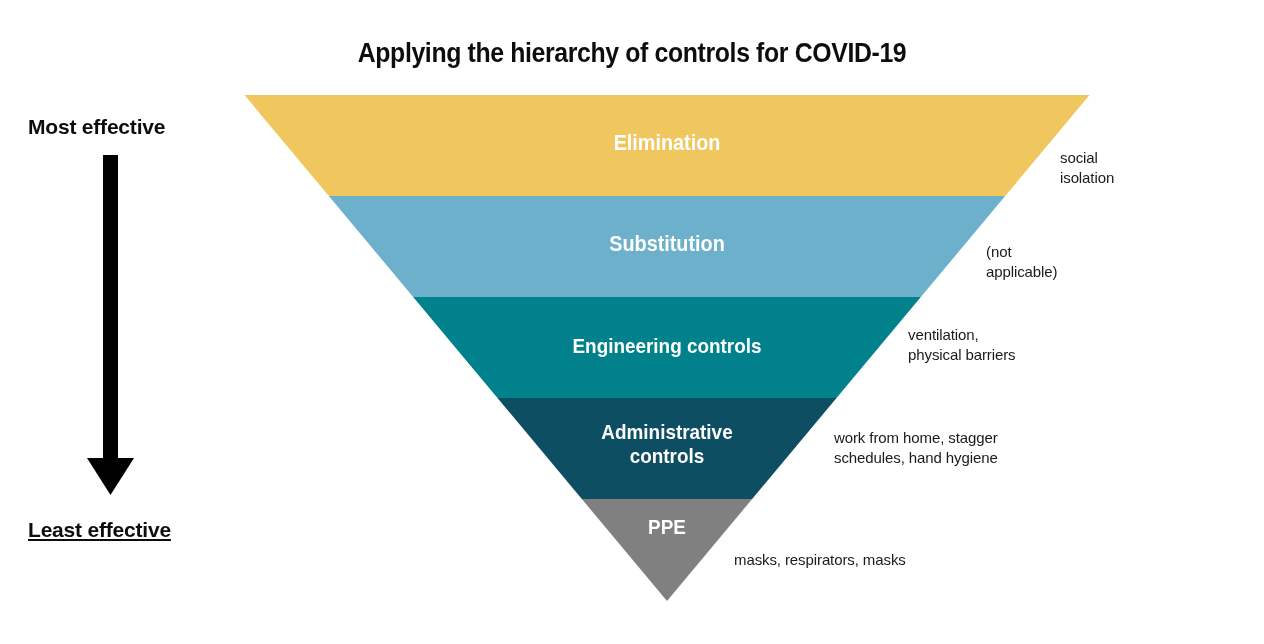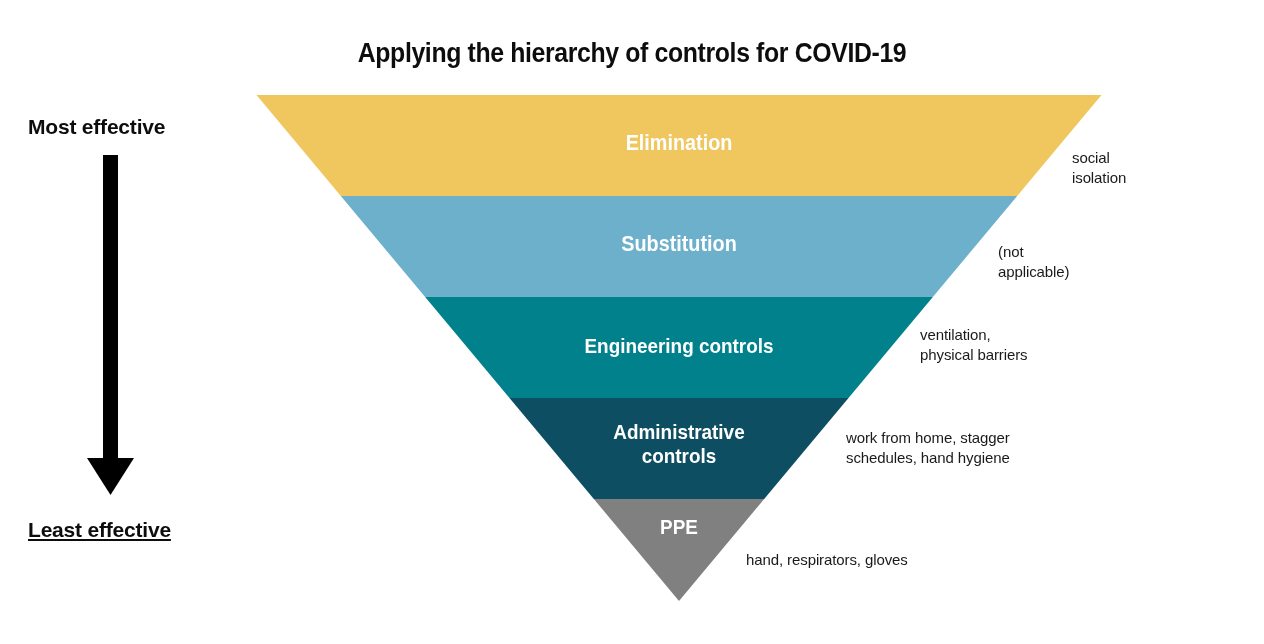--- a/index.html
+++ b/index.html
@@ -34,21 +34,21 @@
     color:#0d0d0d;
     white-space:nowrap;
     letter-spacing:-0.2px;
   }
   #label-most  { left:28px; top:115px; }
   #label-least { left:28px; top:518px;text-decoration:underline; }
 
   #arrow { position:absolute; left:80px; top:155px; width:80px; height:345px; }
 
   
-  #funnel { position:absolute; left:0; top:0; width:1084px; height:644px;margin-left:12px; }
+  #funnel { position:absolute; left:0; top:0; width:1084px; height:644px; }
 
   .band-label {
     position:absolute;
     color:#ffffff;
     font-weight:bold;
     text-align:center;
     white-space:pre-line;
     font-family:"Liberation Sans Narrow","Liberation Sans", sans-serif;
     transform:scaleX(0.9);
     pointer-events:none;
@@ -84,13 +84,13 @@
   <svg id="funnel-svg" width="1264" height="644" viewBox="0 0 1264 644">
       <polygon points="244.5,95 1089.5,95 1005.1669960474309,196 328.83300395256913,196" fill="#EFC75E"></polygon>
       <polygon points="328.83300395256913,196 1005.1669960474309,196 920.8339920948616,297 413.1660079051384,297" fill="#6CB0CB"></polygon>
       <polygon points="413.1660079051384,297 920.8339920948616,297 836.5009881422925,398 497.4990118577075,398" fill="#00818B"></polygon>
       <polygon points="497.4990118577075,398 836.5009881422925,398 752.1679841897234,499 581.8320158102766,499" fill="#0D4E62"></polygon>
       <polygon points="581.8320158102766,499 752.1679841897234,499 667,601" fill="#808080"></polygon>
     </svg>
 <div class="band-label" style="font-size: 22px; left: 0px; width: 1334px; top: 131px;">Elimination</div><div class="annotation" style="left: 1060px; top: 148px;">social isolation</div><div class="band-label" style="font-size: 22px; left: 0px; width: 1334px; top: 232px;">Substitution</div><div class="annotation" style="left: 986px; top: 242px;">(not applicable)</div><div class="band-label" style="font-size: 21px; left: 0px; width: 1334px; top: 334px;">Engineering controls</div><div class="annotation" style="left: 908px; top: 325px;">ventilation,
 physical barriers</div><div class="band-label" style="font-size: 21px; left: 0px; width: 1334px; top: 420px;">Administrative
 controls</div><div class="annotation" style="left: 834px; top: 428px;">work from home, stagger
-schedules, hand hygiene</div><div class="band-label" style="font-size: 21px; left: 0px; width: 1334px; top: 515px;">PPE</div><div class="annotation" style="left: 734px; top: 550px;">hand, respirators, gloves</div></div>
+schedules, hand hygiene</div><div class="band-label" style="font-size: 21px; left: 0px; width: 1334px; top: 515px;">PPE</div><div class="annotation" style="left: 734px; top: 550px;">masks, respirators, masks</div></div>
 
 </body></html>

